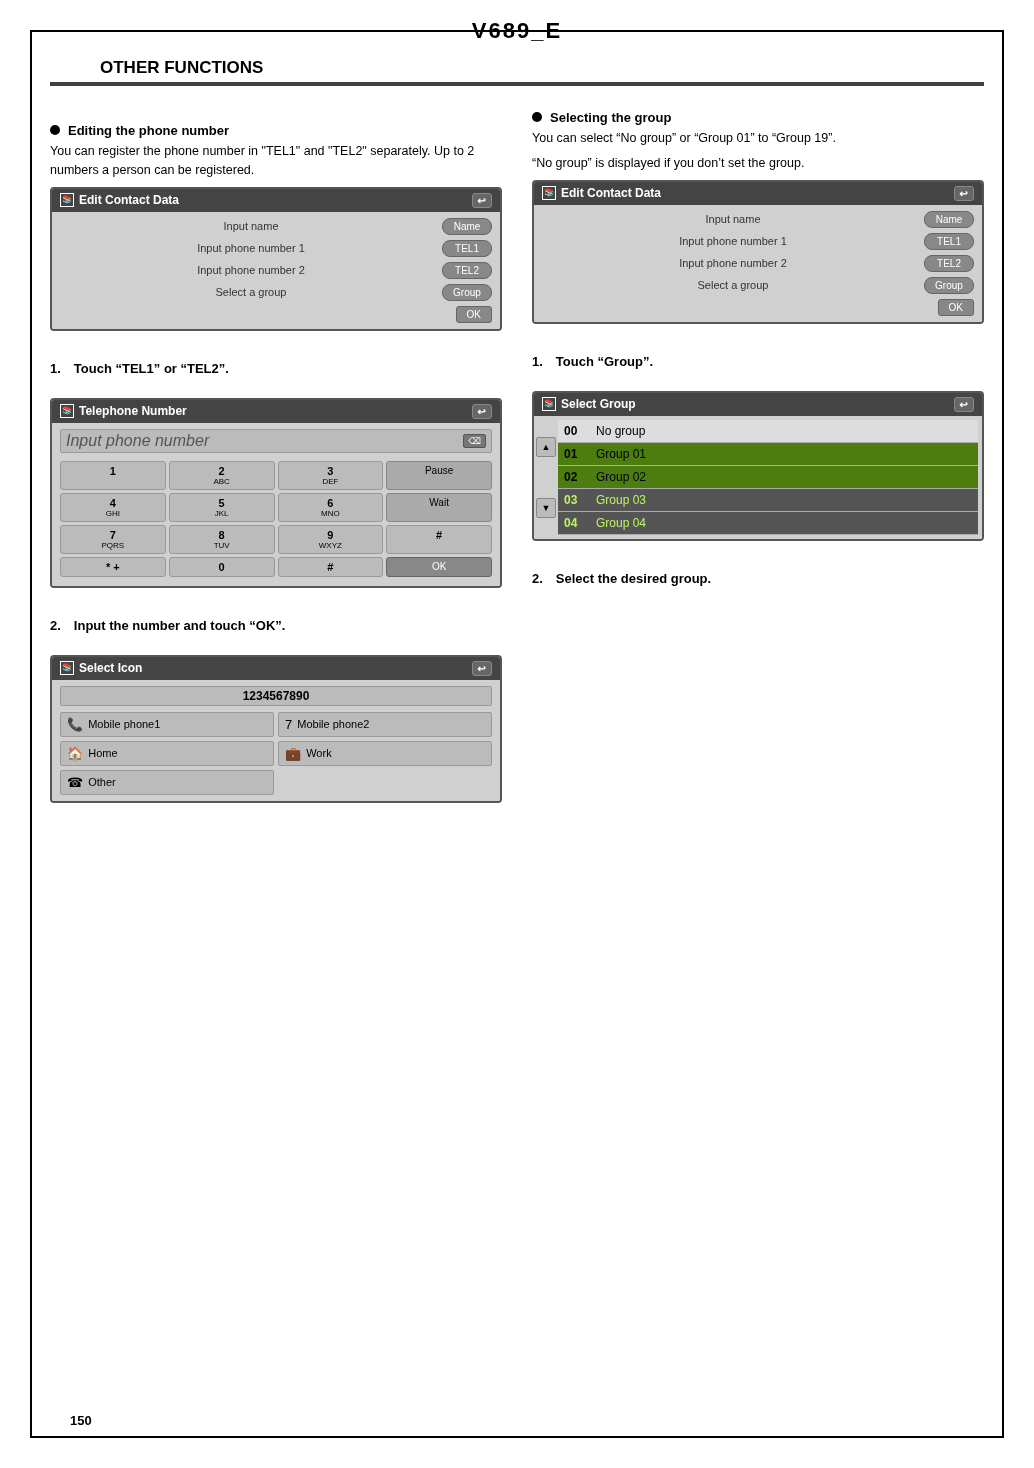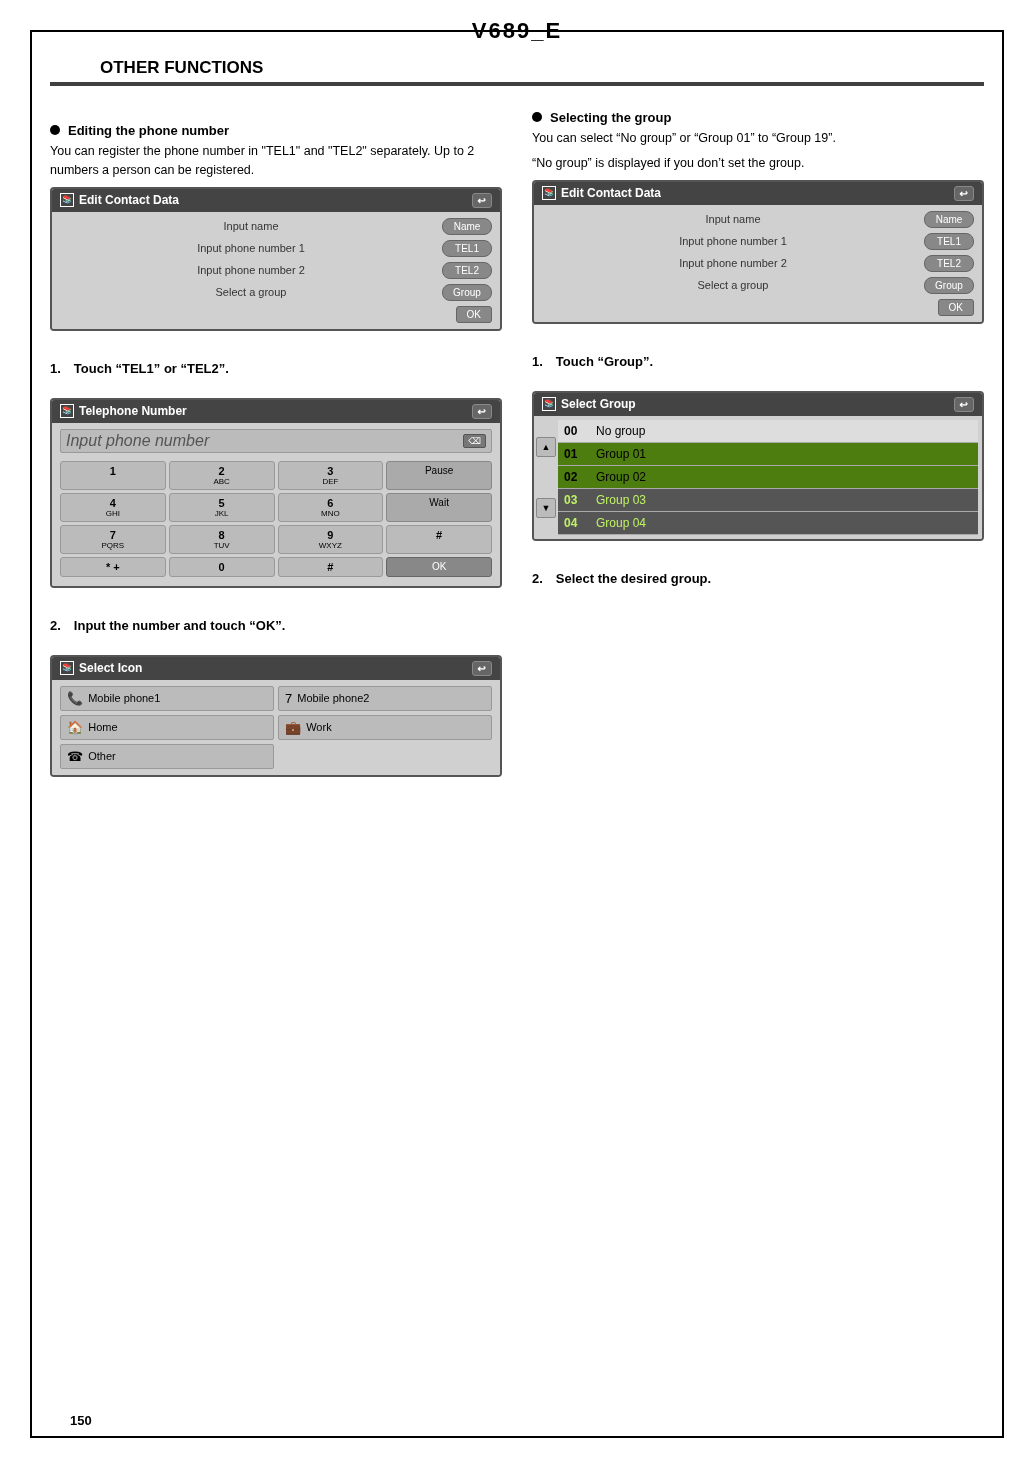--- a/index.html
+++ b/index.html
@@ -487,20 +487,21 @@
 
     <div class="ui-screen">
       <div class="ui-screen-title-bar">
         <div class="title-left">
           <div class="ui-book-icon">📚</div>
           <span>Select Icon</span>
         </div>
         <div class="back-btn">↩</div>
       </div>
       <div class="icon-screen-body">
+        <div class="icon-number-display">1234567890</div>
         <div class="icon-grid">
           <div class="icon-item">
             <span class="icon-symbol">📞</span>
             <span>Mobile phone1</span>
           </div>
           <div class="icon-item">
             <span class="icon-symbol">7</span>
             <span>Mobile phone2</span>
           </div>
           <div class="icon-item">

